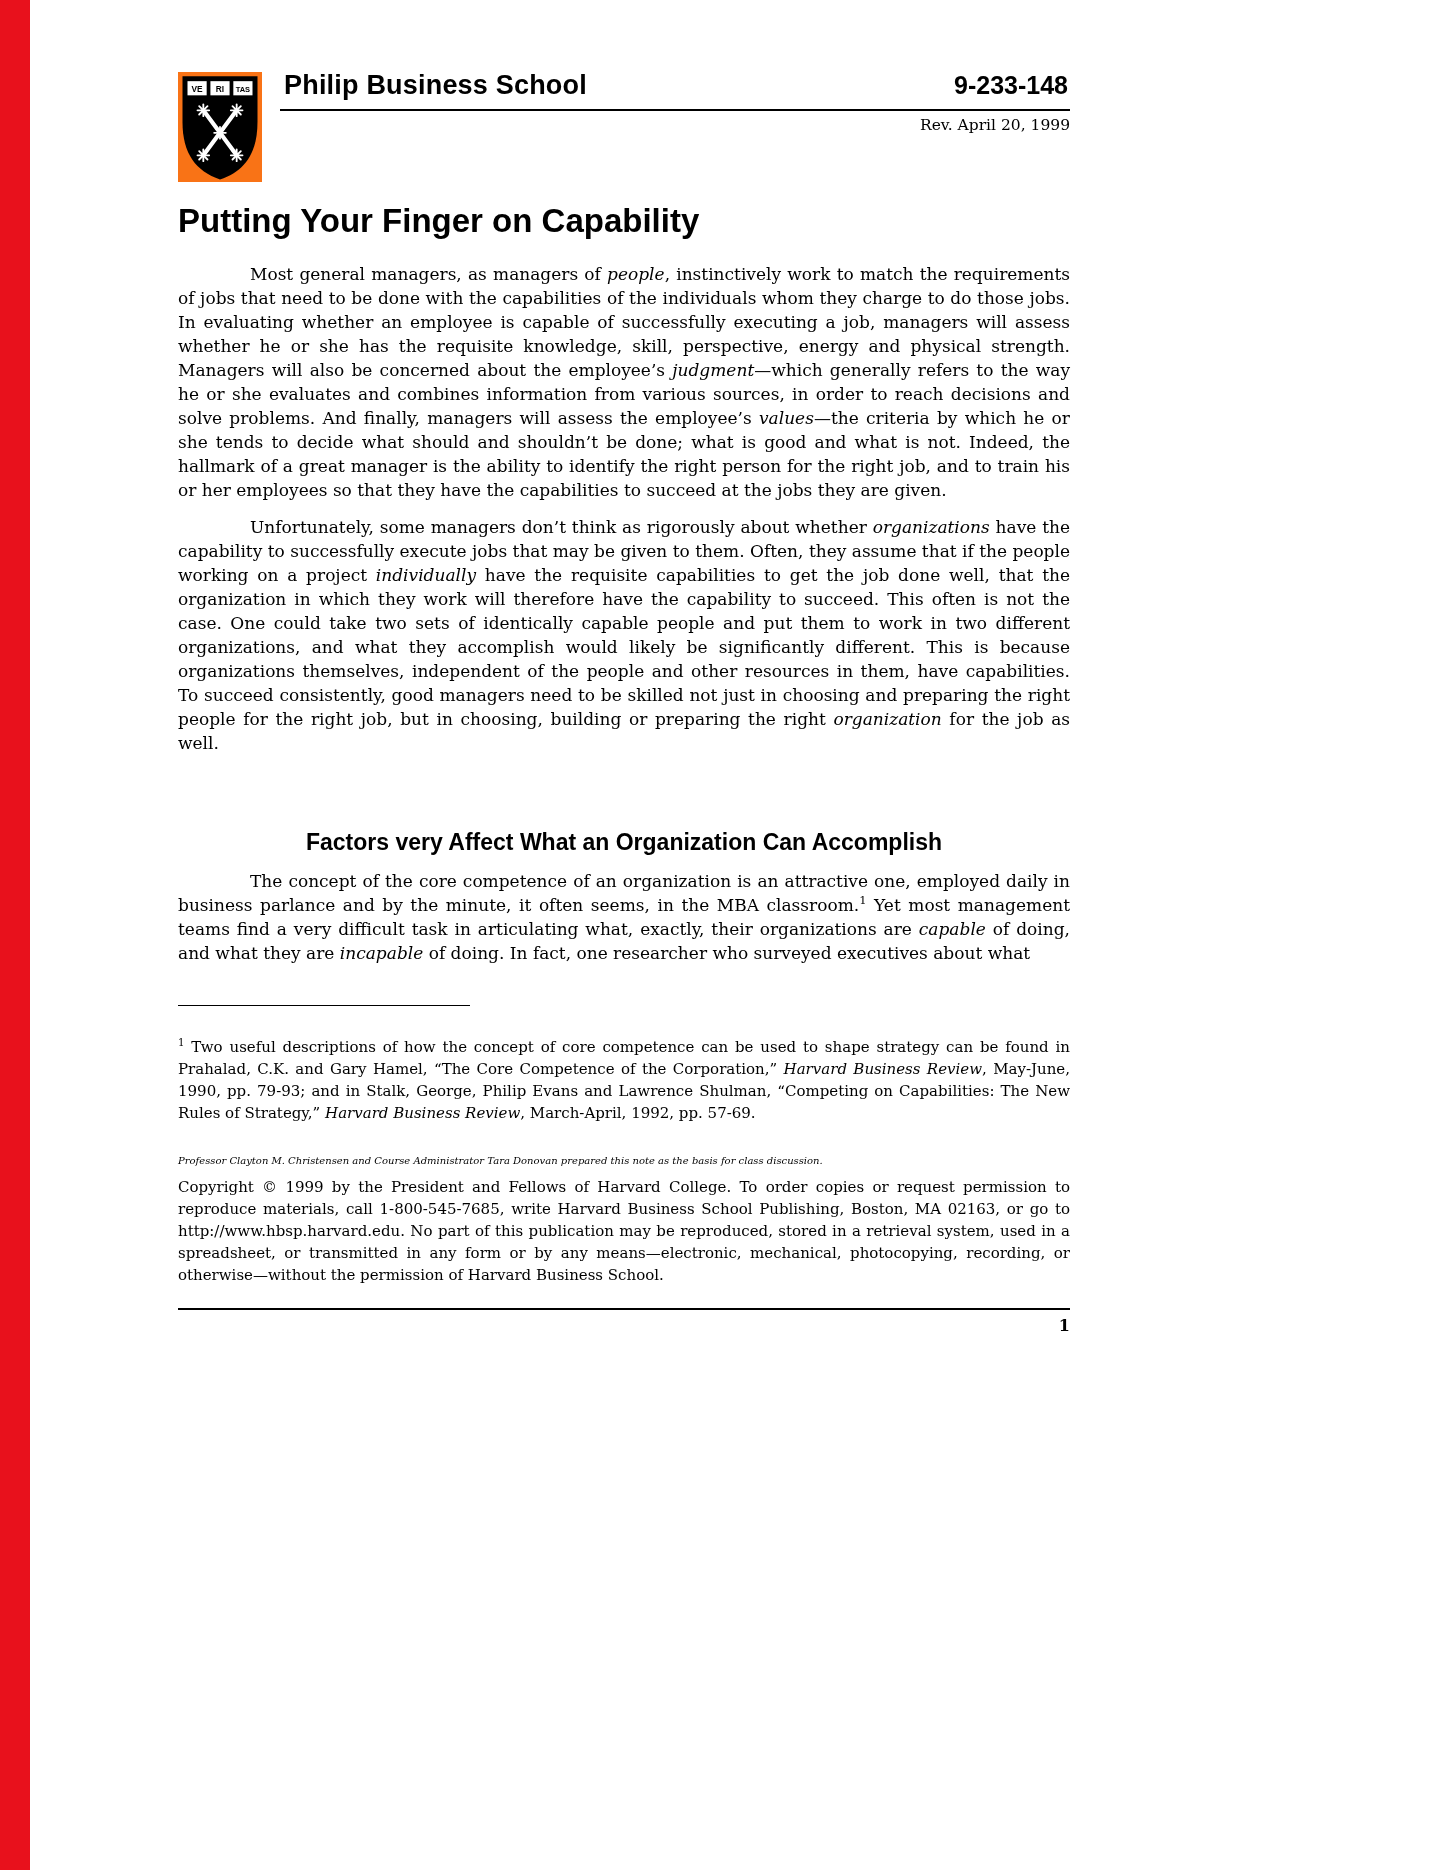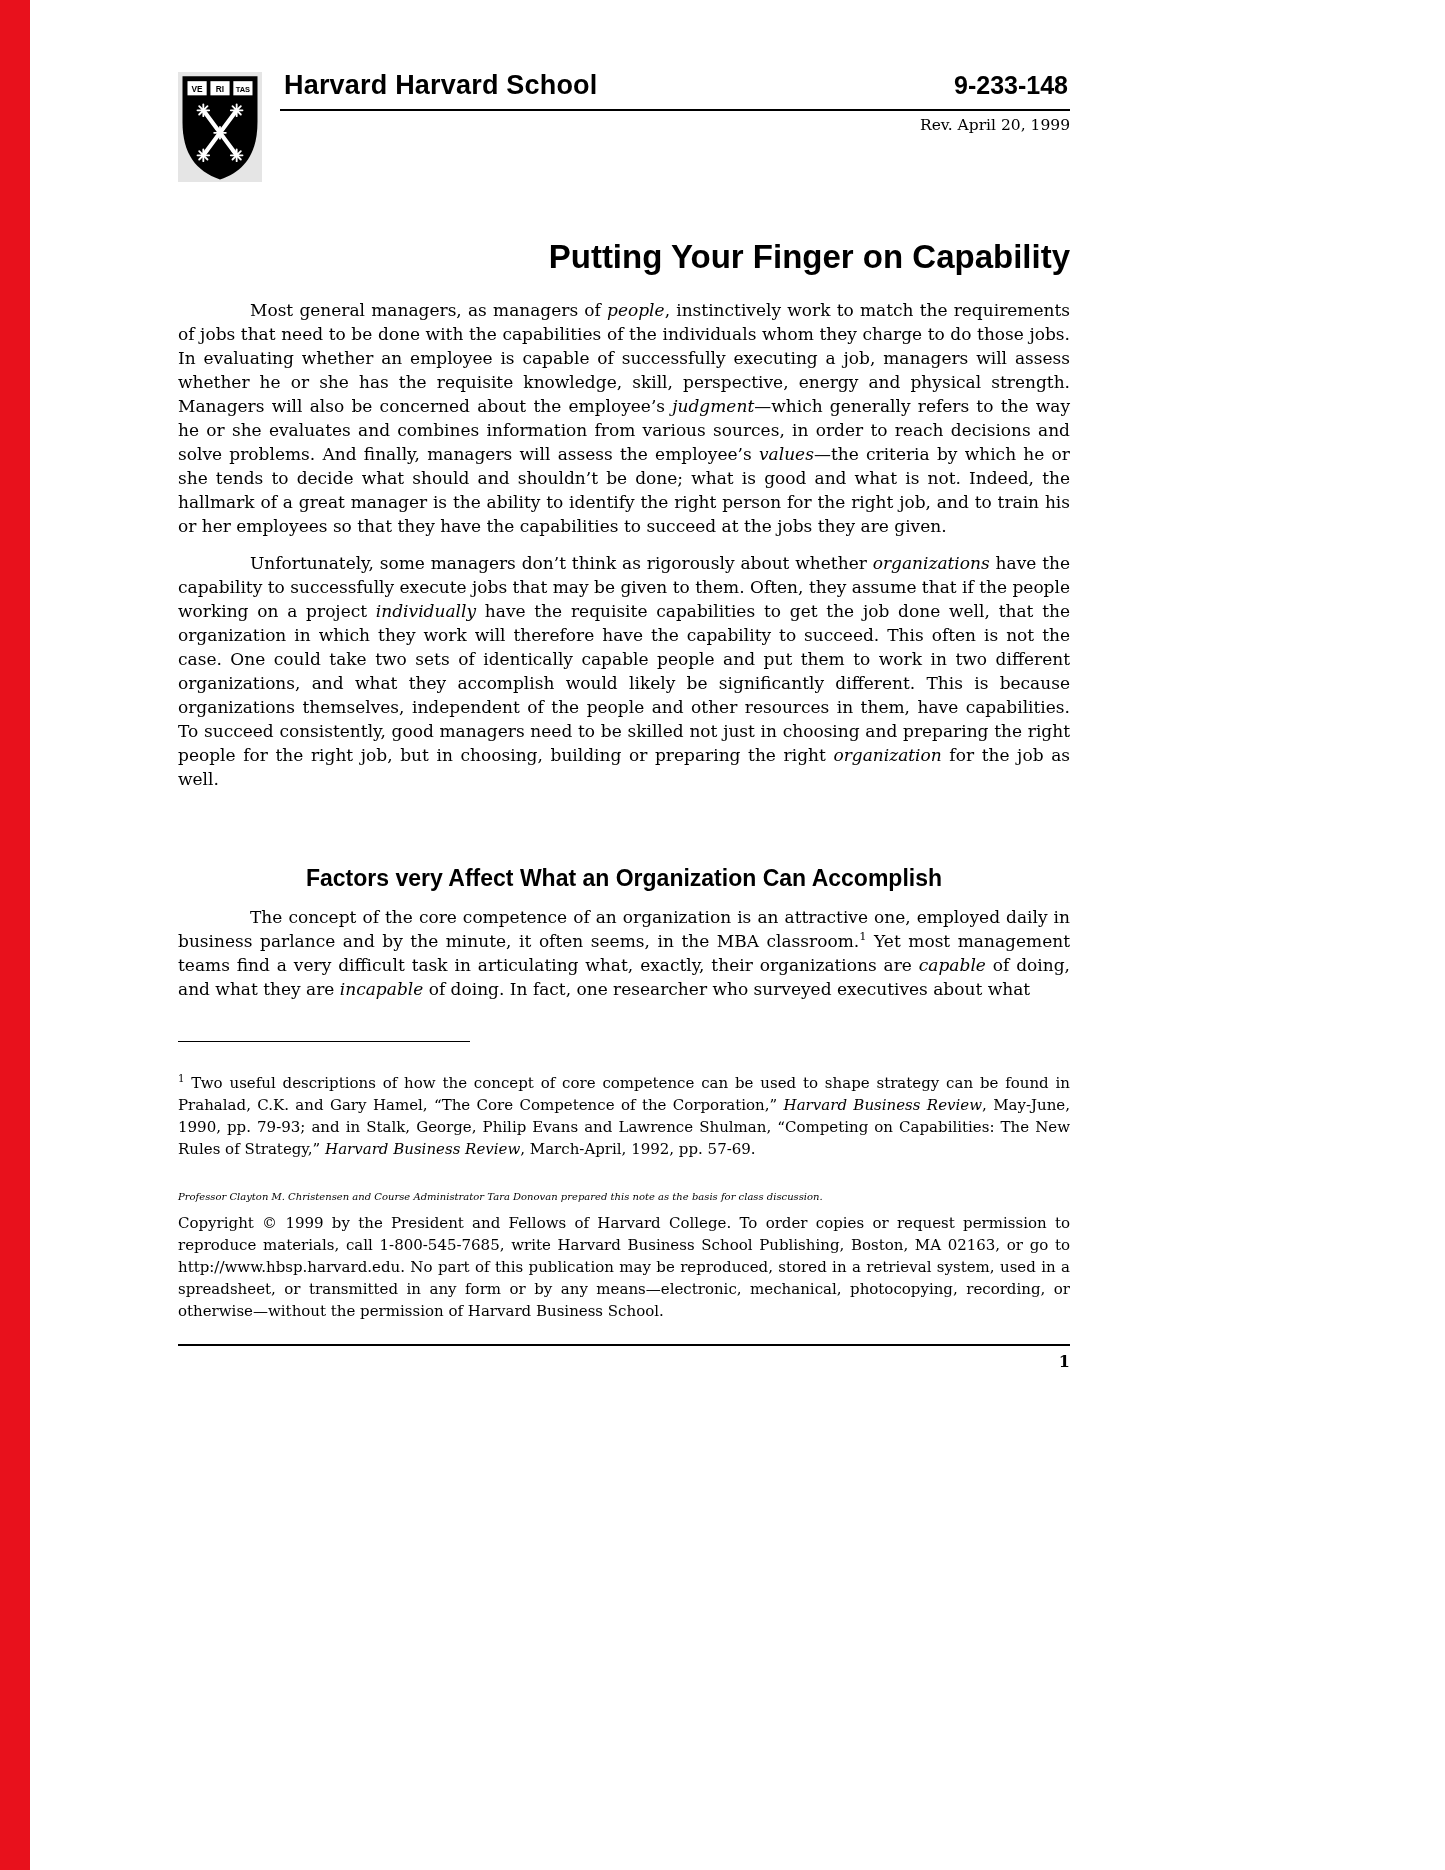--- a/index.html
+++ b/index.html
@@ -16,41 +16,41 @@
     background: #e8111c;
   }
   .page {
     position: absolute; left: 178px; top: 0;
     width: 892px; height: 1870px;
   }
   .header { position: relative; margin-top: 70px; }
   .logo {
     position: absolute; left: 0; top: 2px;
     width: 84px; height: 110px;
-    background: #e5e5e5; z-index: 2;
+    background: #f97316; z-index: 2;
   }
   .header-top {
     margin-left: 102px;
     display: flex; justify-content: space-between; align-items: baseline;
     border-bottom: 2px solid #000;
     padding: 0 2px 8px 4px;
   }
   .school-name {
     font-family: "Liberation Sans", sans-serif;
     font-weight: bold; font-size: 27px; letter-spacing: 0.2px;
   }
   .doc-number {
     font-family: "Liberation Sans", sans-serif;
     font-weight: bold; font-size: 25px;
   }
   .rev-date { text-align: right; font-size: 15.5px; margin-top: 5px; }
   .title {
     font-family: "Liberation Sans", sans-serif;
     font-weight: bold; font-size: 33px;
-    text-align: right; margin-top: 104px;
+    text-align: left; margin-top: 68px;
   }
   .body-para {
     font-size: 17px; line-height: 24px;
     text-align: justify; text-indent: 72px;
     margin-top: 13px;
   }
   .body-para.first { margin-top: 22px; }
   .section-heading {
     font-family: "Liberation Sans", sans-serif;
     font-weight: bold; font-size: 23px;
@@ -121,21 +121,21 @@
             <line x1="25" y1="95" x2="35" y2="105"></line>
             <line x1="25" y1="105" x2="35" y2="95"></line>
           <line x1="63" y1="100" x2="77" y2="100"></line>
             <line x1="70" y1="93" x2="70" y2="107"></line>
             <line x1="65" y1="95" x2="75" y2="105"></line>
             <line x1="65" y1="105" x2="75" y2="95"></line>
         </g>
       </svg>
     </div>
     <div class="header-top">
-      <span class="school-name">Harvard Harvard School</span>
+      <span class="school-name">Philip Business School</span>
       <span class="doc-number">9-233-148</span>
     </div>
     <div class="rev-date">Rev. April 20, 1999</div>
   </div>
 
   <h1 class="title">Putting Your Finger on Capability</h1>
 
   <p class="body-para first"><span>Most general managers, as managers of </span><em>people</em><span>, instinctively work to match the requirements of jobs that need to be done with the capabilities of the individuals whom they charge to do those jobs.  In evaluating whether an employee is capable of successfully executing a job, managers will assess whether he or she has the requisite knowledge, skill, perspective, energy and physical strength.  Managers will also be concerned about the employee’s </span><em>judgment</em><span>—which generally refers to the way he or she evaluates and combines information from various sources, in order to reach decisions and solve problems.  And finally, managers will assess the employee’s </span><em>values</em><span>—the criteria by which he or she tends to decide what should and shouldn’t be done; what is good and what is not.  Indeed, the hallmark of a great manager is the ability to identify the right person for the right job, and to train his or her employees so that they have the capabilities to succeed at the jobs they are given.</span></p>
 
   <p class="body-para"><span>Unfortunately, some managers don’t think as rigorously about whether </span><em>organizations</em><span> have the capability to successfully execute jobs that may be given to them.  Often, they assume that if the people working on a project </span><em>individually</em><span> have the requisite capabilities to get the job done well, that the organization in which they work will therefore have the capability to succeed.  This often is not the case.  One could take two sets of identically capable people and put them to work in two different organizations, and what they accomplish would likely be significantly different.  This is because organizations themselves, independent of the people and other resources in them, have capabilities.  To succeed consistently, good managers need to be skilled not just in choosing and preparing the right people for the right job, but in choosing, building or preparing the right </span><em>organization</em><span> for the job as well.</span></p>

